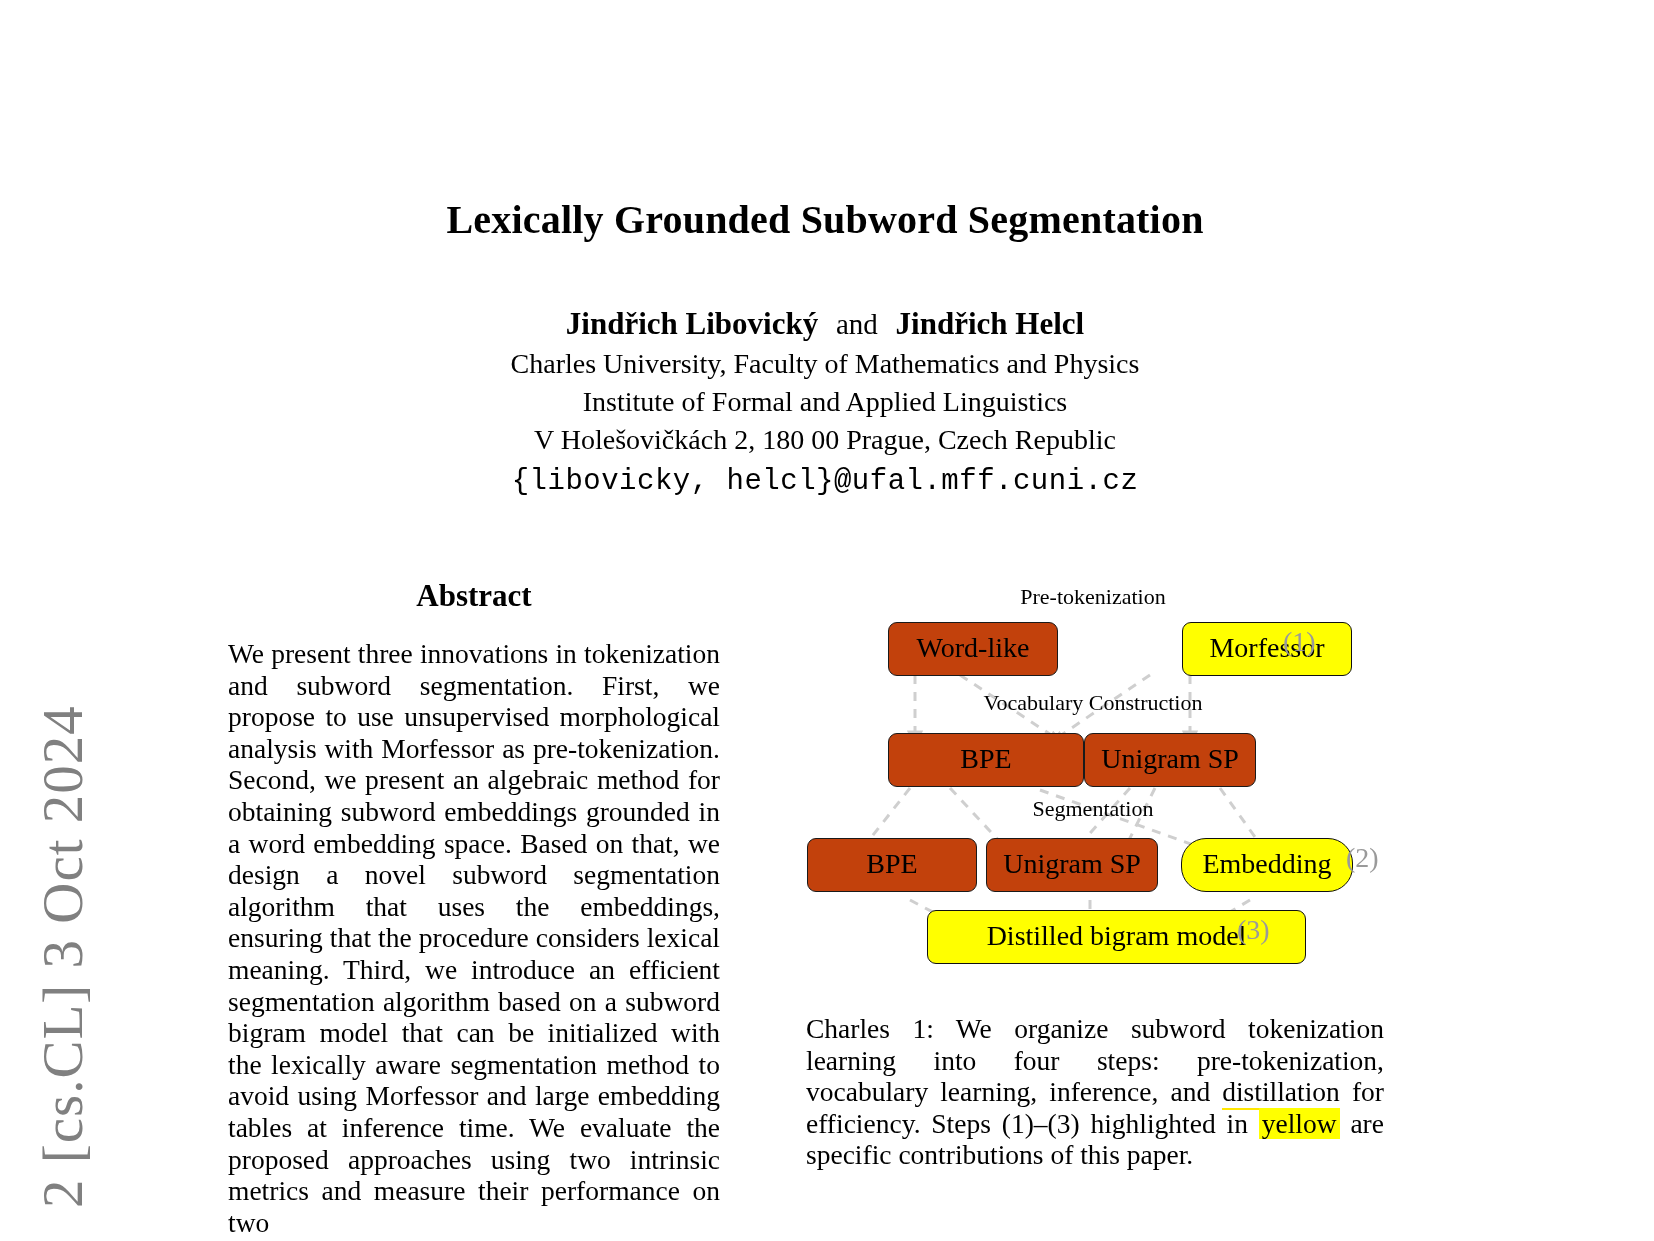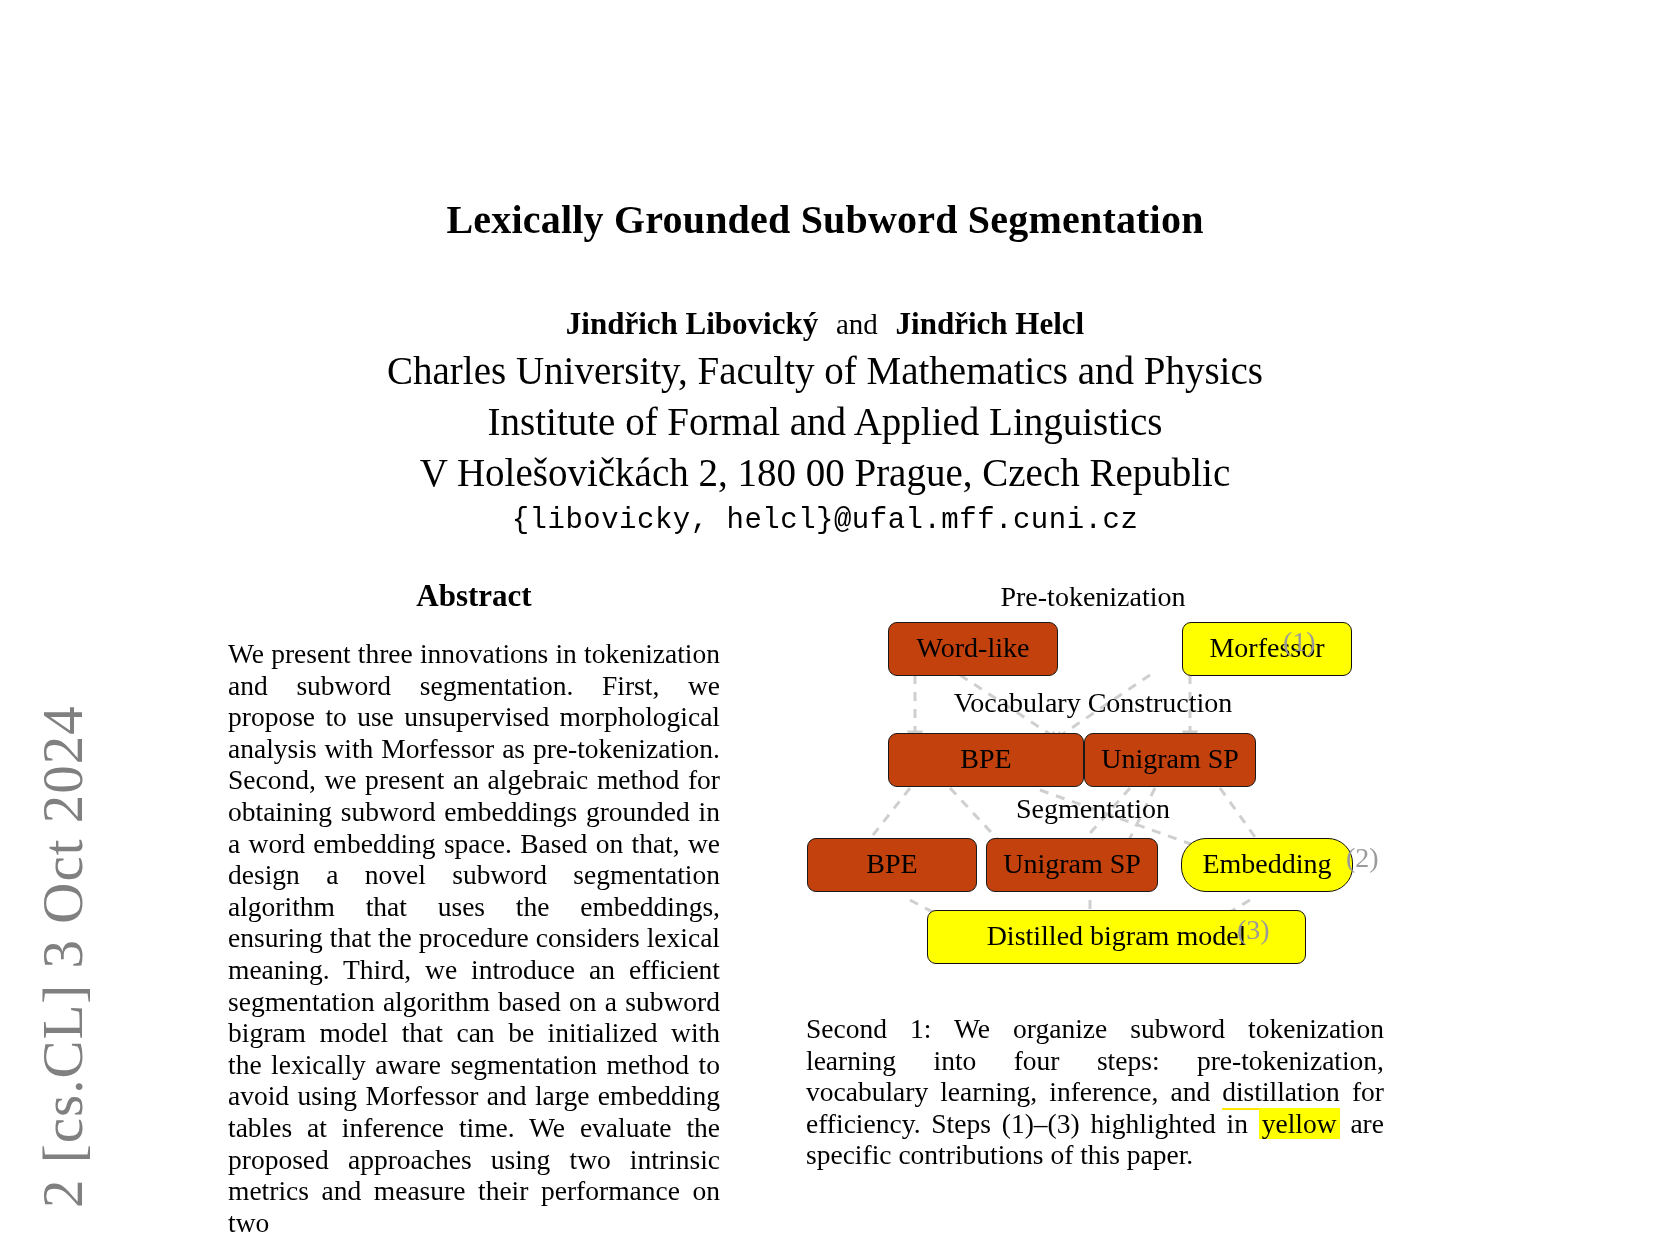--- a/index.html
+++ b/index.html
@@ -52,21 +52,21 @@
     margin-top: 63px;
     font-size: 31px;
     font-weight: bold;
   }
   #author-line .conj {
     font-weight: normal;
     font-size: 29px;
     padding: 0 10px;
   }
   .affil-line {
-    font-size: 39px;
+    font-size: 28px;
     margin-top: 6px;
     font-weight: normal;
   }
   #email-line {
     font-family: "Liberation Mono", "DejaVu Sans Mono", monospace;
     font-size: 29px;
     margin-top: 9px;
     letter-spacing: 0.5px;
   }
 
@@ -93,21 +93,21 @@
 
   
   #figure-col {
     position: absolute;
     left: 800px;
     top: 578px;
     width: 586px;
   }
   .stage-label {
     text-align: center;
-    font-size: 28px;
+    font-size: 22px;
     line-height: 30px;
   }
   .node {
     border: 1.6px solid #1a1a1a;
     border-radius: 9px;
     background: #c2410c;
     font-size: 28px;
     line-height: 1;
     padding: 11px 16px 13px 16px;
     text-align: center;
@@ -254,14 +254,14 @@
 
     <div class="abs node hl" style="left:111px; top:332px; width:379px;">
       <span>Distilled bigram model</span>
     </div>
 
     <div class="abs step-num" style="left:437px; top:336px;">(3)</div>
   </div>
 </div>
 
 <div id="figure-caption">
-  <span>Second 1:</span><span> We organize subword tokenization learning into four steps: pre-tokenization, vocabulary learning, inference, and </span><span class="yellow-underline">distillation</span><span> for efficiency. Steps (1)–(3) highlighted in </span><span class="yellow-mark">yellow</span><span> are specific contributions of this paper.</span>
+  <span>Charles 1:</span><span> We organize subword tokenization learning into four steps: pre-tokenization, vocabulary learning, inference, and </span><span class="yellow-underline">distillation</span><span> for efficiency. Steps (1)–(3) highlighted in </span><span class="yellow-mark">yellow</span><span> are specific contributions of this paper.</span>
 </div>
 
 </body></html>

